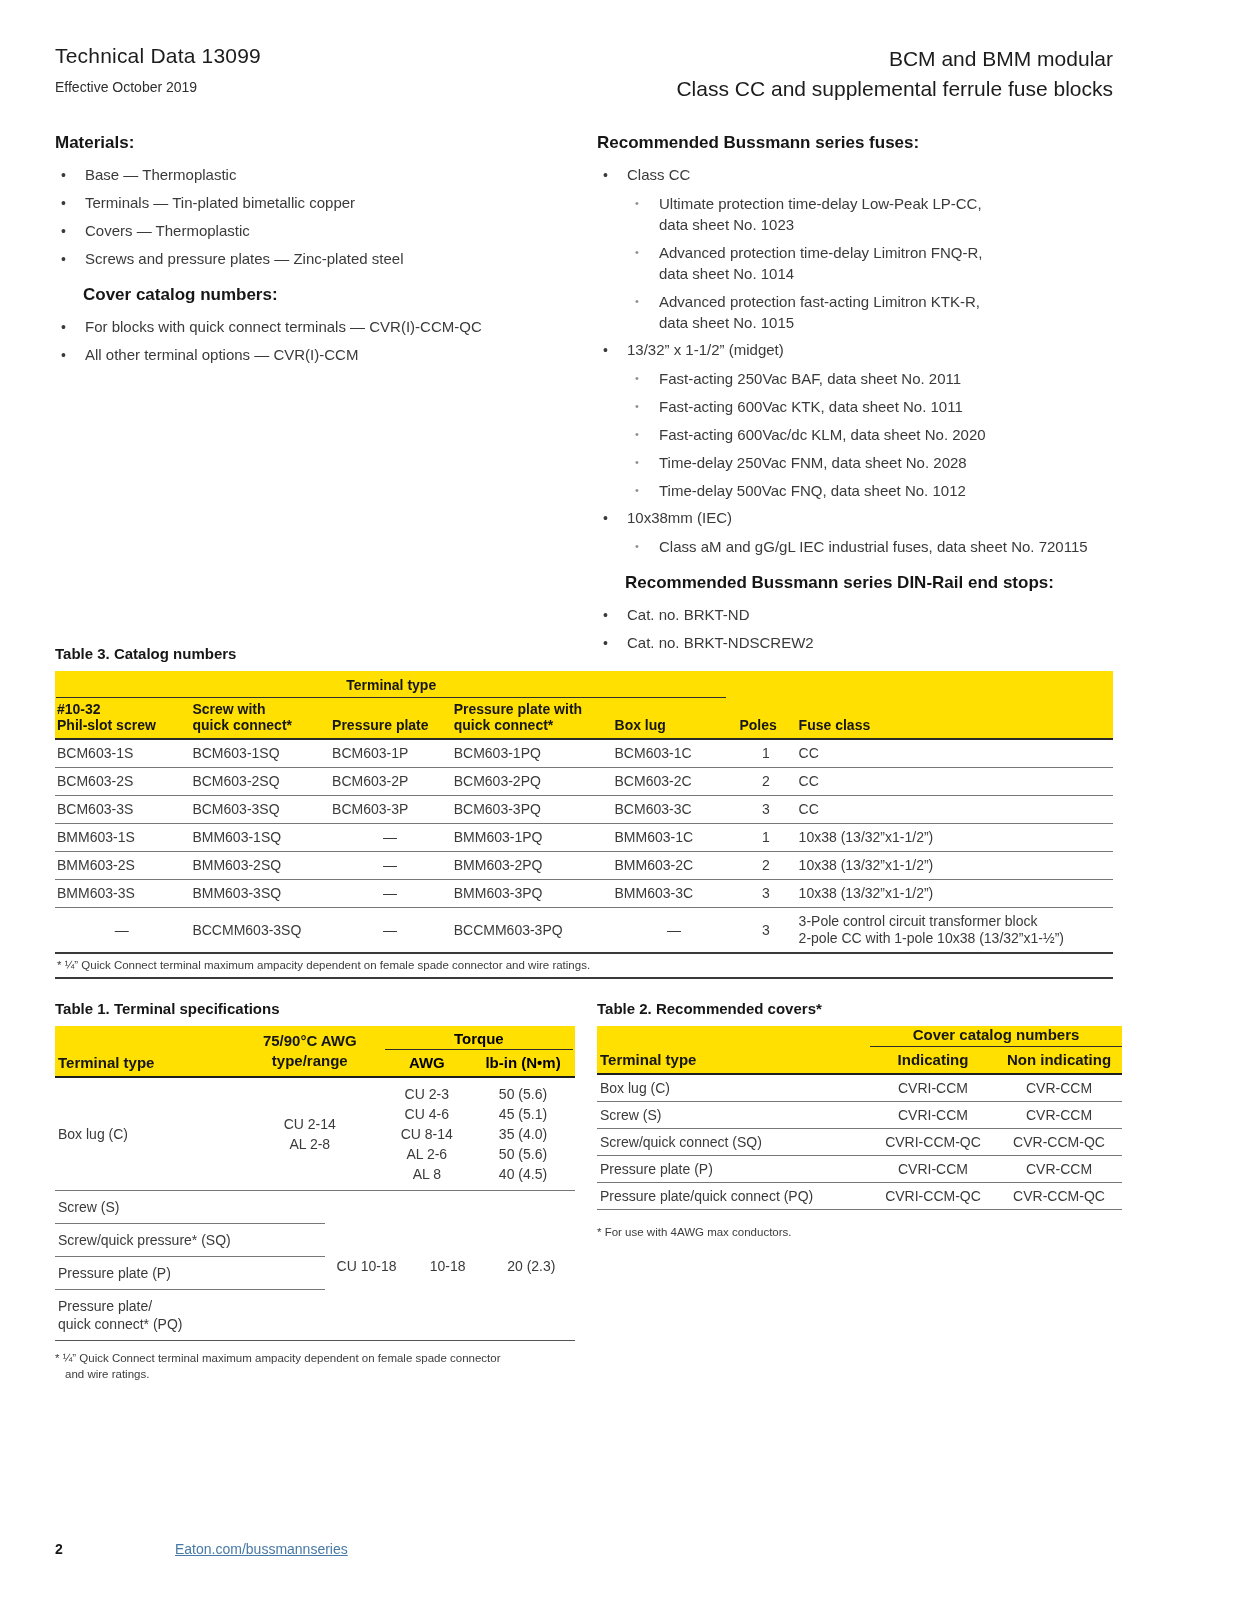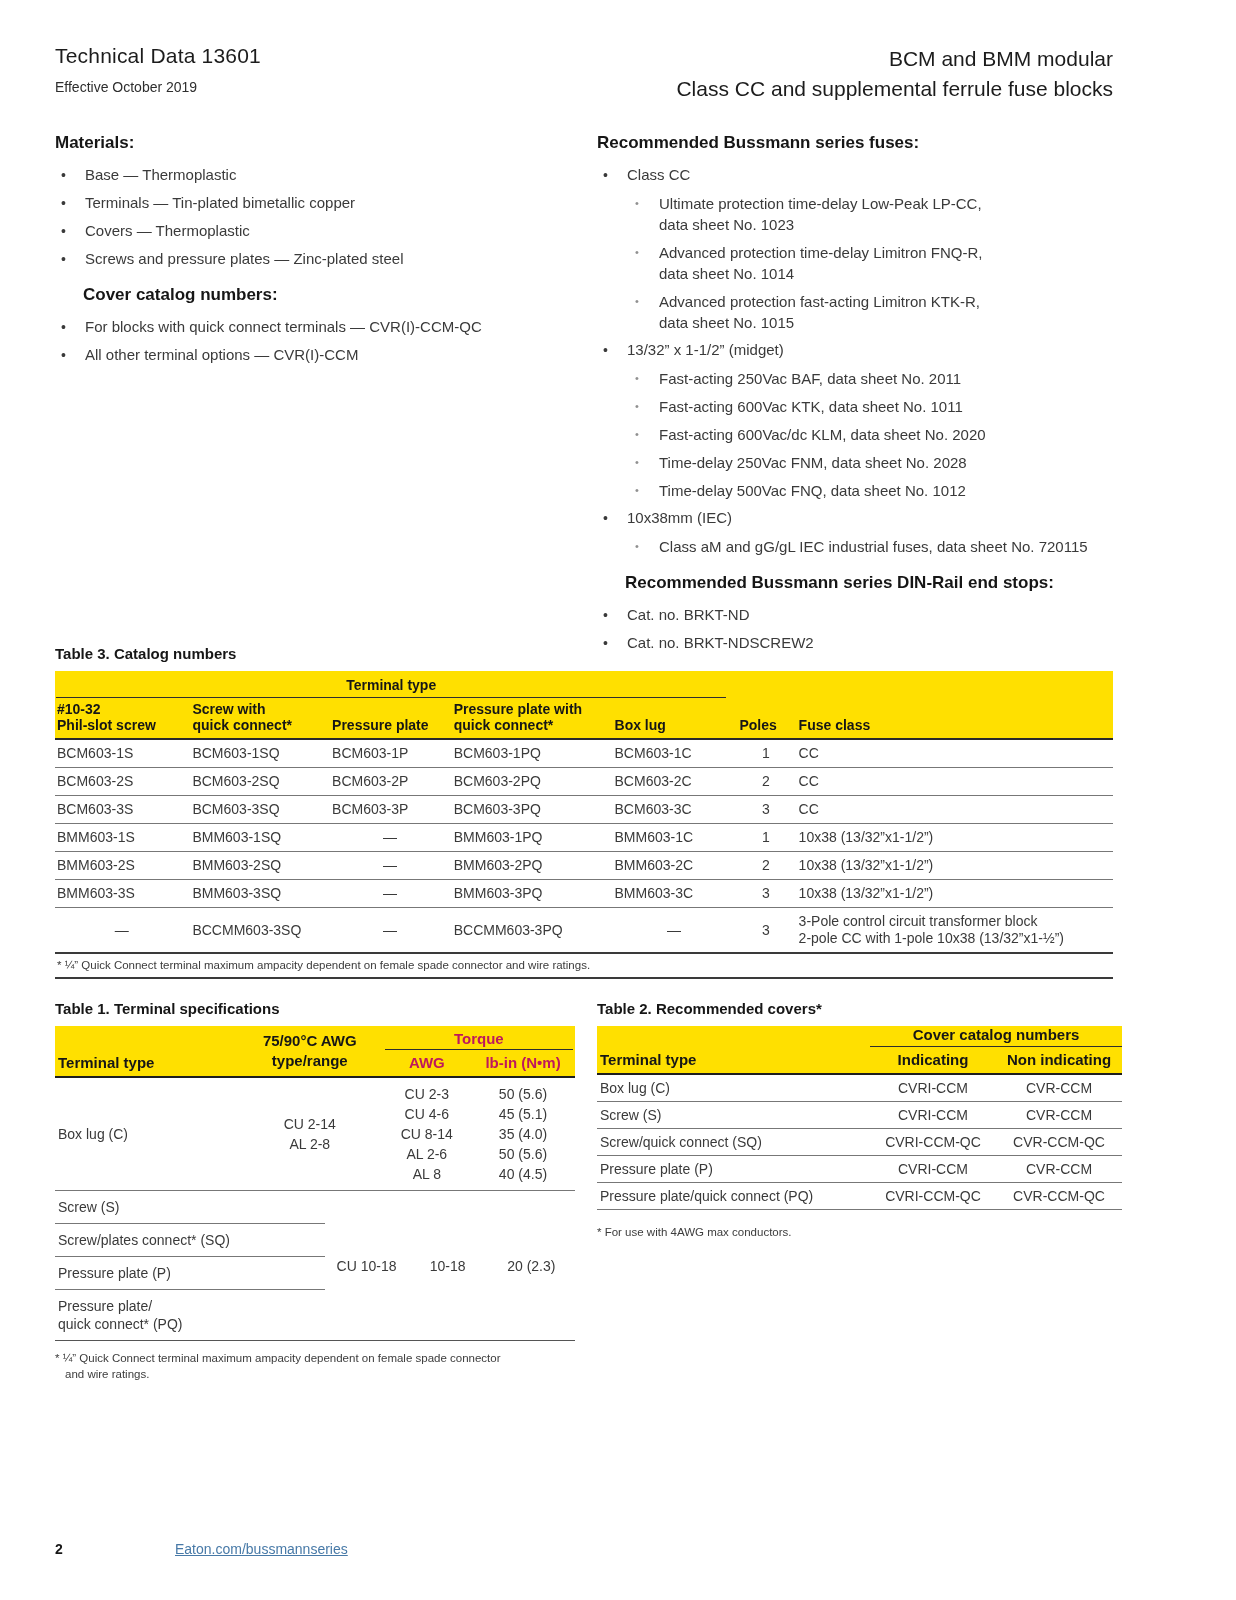--- a/index.html
+++ b/index.html
@@ -44,21 +44,21 @@
   .t3 tbody tr.last td { border-bottom:2px solid #3a3a3a; }
   .t3 td.c, .t3 th.c { text-align:center; }
   .t3-foot { border-bottom:2px solid #3a3a3a; padding:5px 0 6px 2px; }
 
   
   .t1 { position:absolute; top:1000px; left:55px; width:520px; font-size:14px; color:#3a3a3a; }
   .t1-head { display:grid; grid-template-columns:35% 28% 37%; border-bottom:2.5px solid #1e1e1e; }
   .t1-head > div { padding:4px 0 5px 0; }
   .h-terminal { font-weight:bold; color:#161616; align-self:end; padding-left:3px !important; font-size:15px; }
   .h-range { text-align:center; font-weight:bold; color:#161616; font-size:15px; line-height:20px; align-self:end; }
-  .h-torque { font-weight:bold; color:#be185d; font-size:15px; }
+  .h-torque { font-weight:bold; color:#000000; font-size:15px; }
   .h-torque .tq { text-align:center; border-bottom:1px solid #2e2e2e; padding-bottom:2px; margin:0 2px; }
   .h-torque .tq-sub { display:grid; grid-template-columns:46% 54%; text-align:center; padding-top:4px; }
   .t1-rowA { display:grid; grid-template-columns:35% 28% 17% 20%; border-bottom:1px solid #777; padding:6px 0; align-items:center; }
   .t1-rowA .cell { text-align:center; line-height:20px; }
   .t1-rowA .first { text-align:left; padding-left:3px; }
   .t1-group { display:flex; border-bottom:1.5px solid #555; }
   .t1-gleft { flex:0 0 52%; }
   .t1-gleft .gcell { border-bottom:1px solid #777; padding:7px 0 7px 3px; line-height:18px; }
   .t1-gleft .gcell:last-child { border-bottom:none; }
   .t1-gright { flex:1; display:grid; grid-template-columns:33% 32% 35%; align-items:center; text-align:center; }
@@ -83,21 +83,21 @@
   .pg { font-weight:bold; color:#161616; width:120px; }
   .site-link { color:#4779a7; text-decoration:underline; cursor:pointer; font-size:14px; }
 </style>
 </head>
 <body>
 
 <div class="page">
 
   <div class="hdr">
     <div>
-      <div class="doc-title">Technical Data 13601</div>
+      <div class="doc-title">Technical Data 13099</div>
       <div class="doc-date">Effective October 2019</div>
     </div>
     <div class="hdr-right">
       <div>BCM and BMM modular</div>
       <div>Class CC and supplemental ferrule fuse blocks</div>
     </div>
   </div>
 
   <div class="col-left">
     <h3 class="sec-h">Materials:</h3>
@@ -334,21 +334,21 @@
         <div>45 (5.1)</div>
         <div>35 (4.0)</div>
         <div>50 (5.6)</div>
         <div>40 (4.5)</div>
       </div>
     </div>
 
     <div class="t1-group">
       <div class="t1-gleft">
         <div class="gcell">Screw (S)</div>
-        <div class="gcell">Screw/plates connect* (SQ)</div>
+        <div class="gcell">Screw/quick pressure* (SQ)</div>
         <div class="gcell">Pressure plate (P)</div>
         <div class="gcell">
           <span>Pressure plate/</span><br><span>quick connect* (PQ)</span>
         </div>
       </div>
       <div class="t1-gright">
         <div>CU 10-18</div>
         <div>10-18</div>
         <div>20 (2.3)</div>
       </div>

